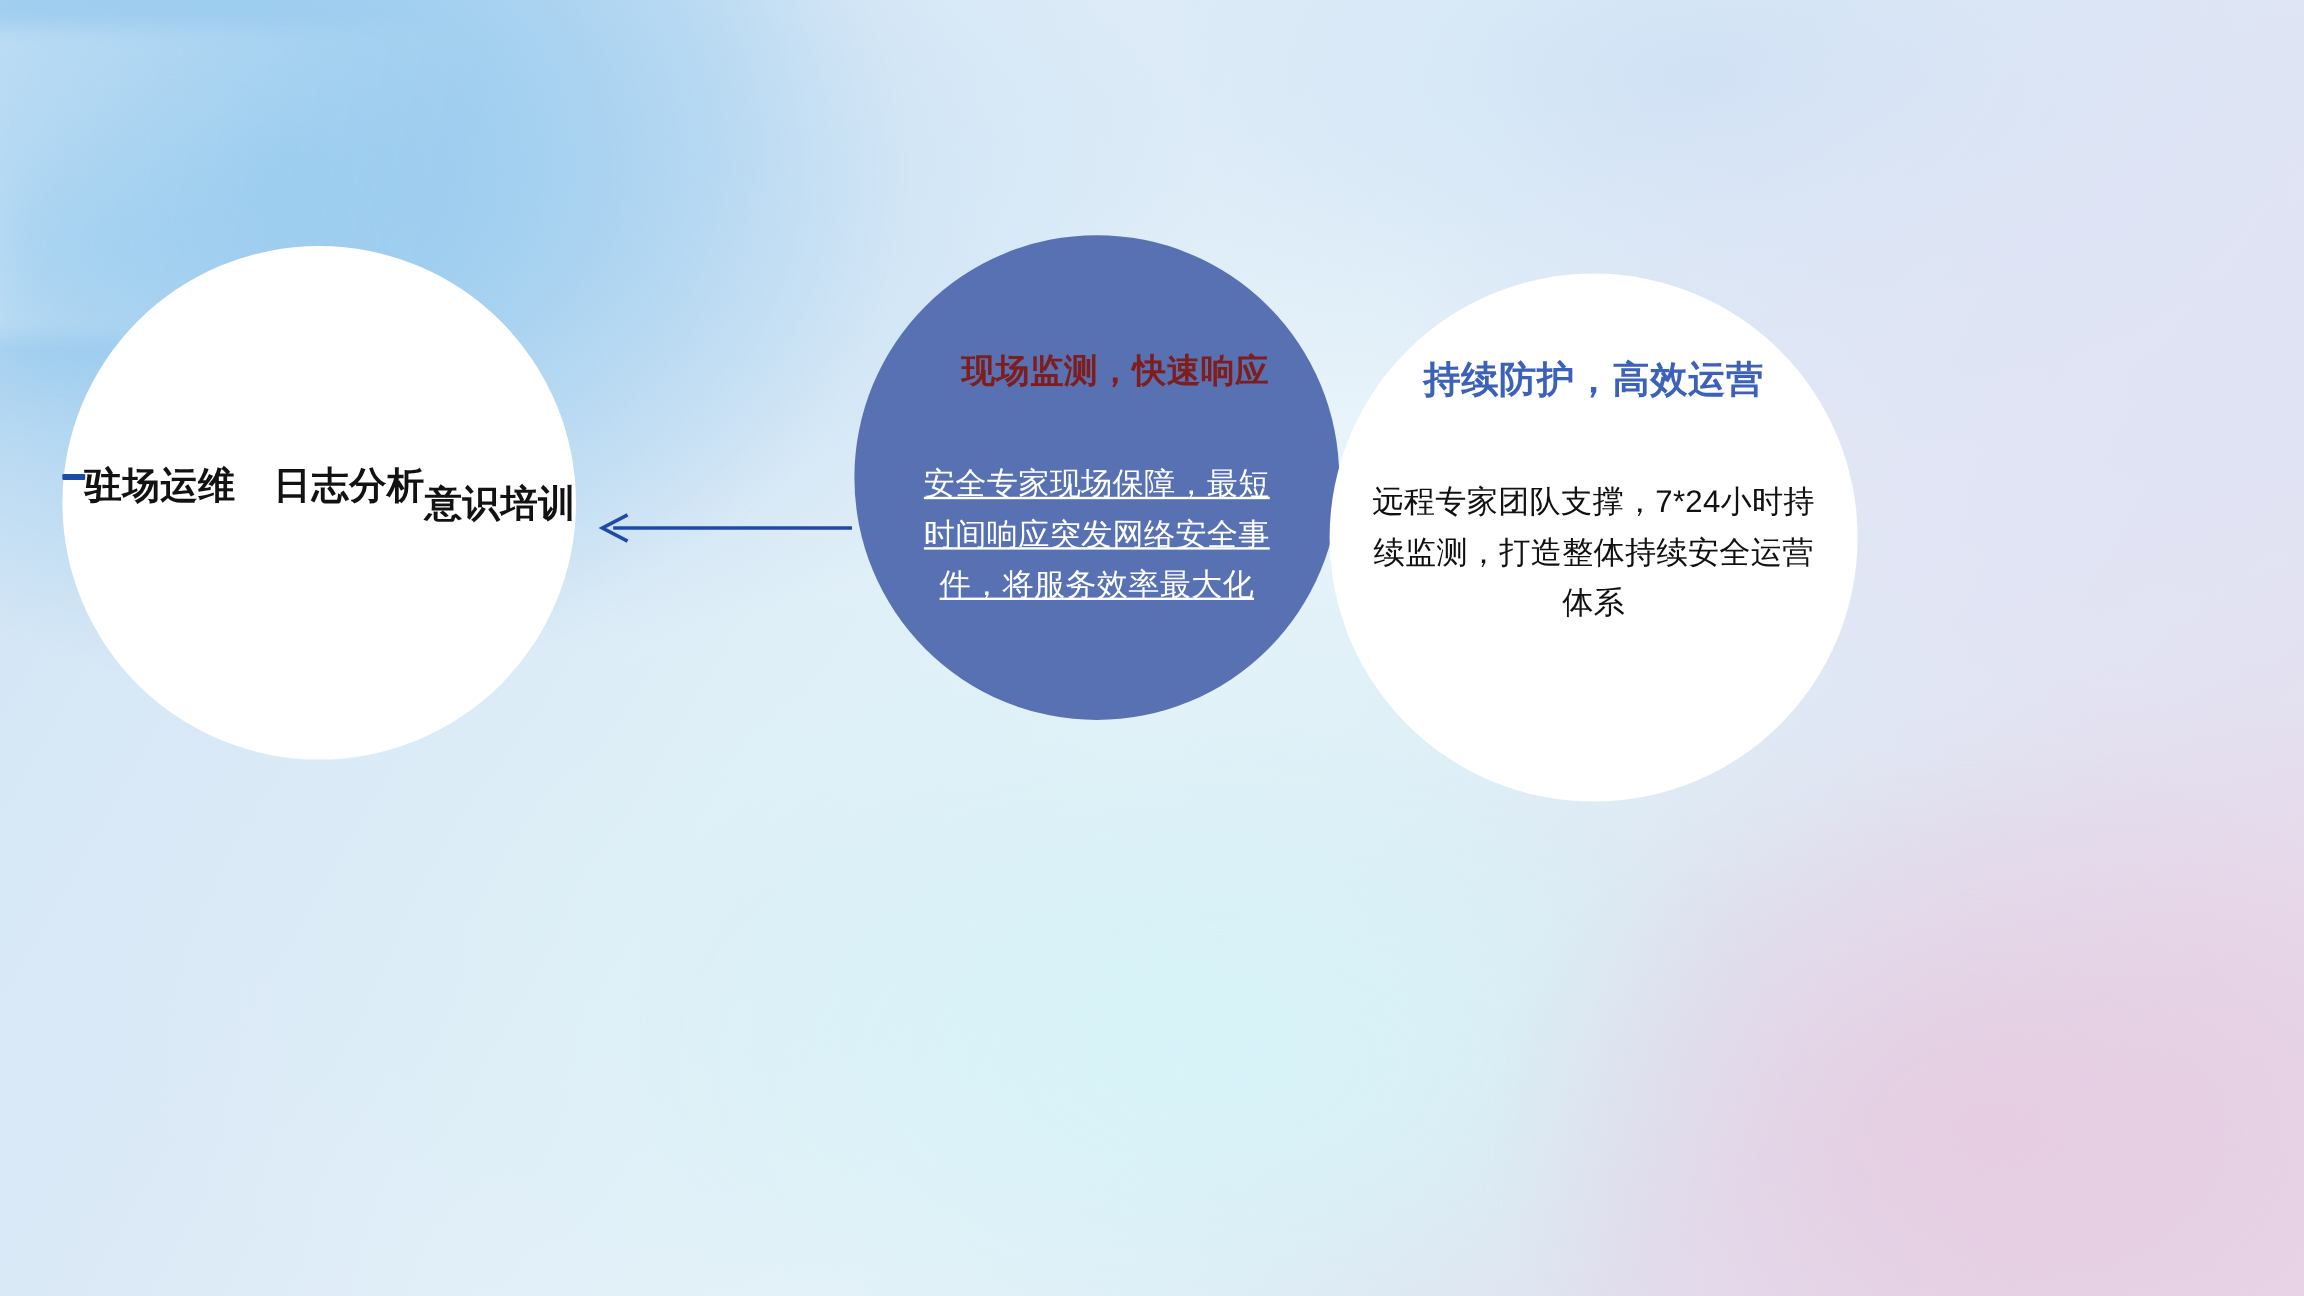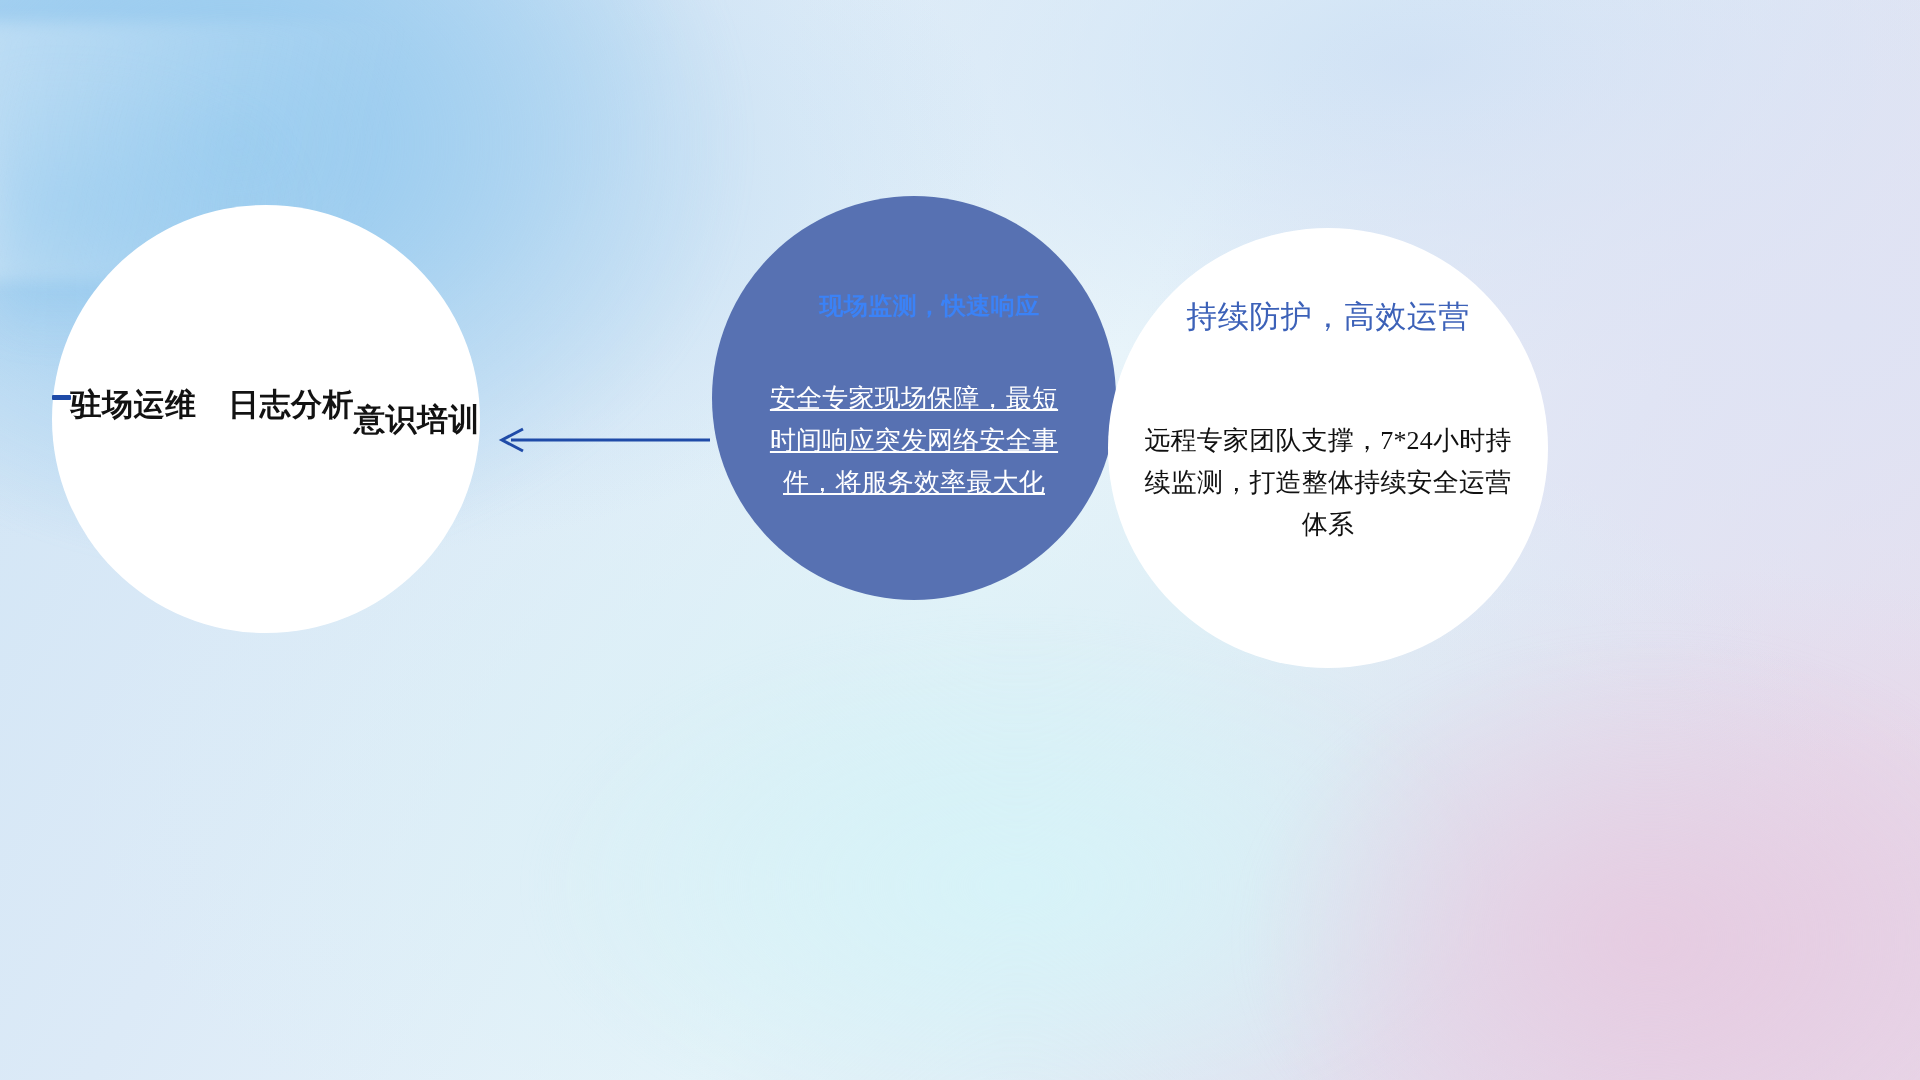--- a/index.html
+++ b/index.html
@@ -153,23 +153,23 @@
     width: 404px;
     height: 404px;
     display: flex;
     flex-direction: column;
     align-items: center;
     text-align: center;
     padding-top: 96px;
     box-sizing: border-box;
   }
   #mid-title {
-    font-size: 24px;
+    font-size: 28px;
     font-weight: bold;
-    color: #3b82f6;
+    color: #7f1d1d;
     line-height: 1.2;
     white-space: nowrap;
     letter-spacing: 0.5px;
     margin-left: 31px;
   }
   #mid-body {
     margin-top: 56px;
     font-size: 26px;
     color: #ffffff;
     line-height: 1.62;
@@ -187,34 +187,33 @@
     height: 440px;
     display: flex;
     flex-direction: column;
     align-items: center;
     text-align: center;
     padding-top: 70px;
     box-sizing: border-box;
   }
   #right-title {
     font-size: 31px;
-    font-weight: normal;
+    font-weight: bold;
     color: #3c61b8;
     line-height: 1.2;
     white-space: nowrap;
     letter-spacing: 0.5px;
   }
   #right-body {
-    margin-top: 85px;
+    margin-top: 62px;
     font-size: 26px;
     color: #111111;
     line-height: 1.62;
     width: 370px;
     letter-spacing: 0.2px;
-    font-family: Liberation Serif, serif;
   }
 </style>
 </head>
 <body>
 
 <div id="stage">
 
   <div class="bg-base"></div>
   <div class="bg-glow-a"></div>
   <div class="bg-glow-d"></div>

